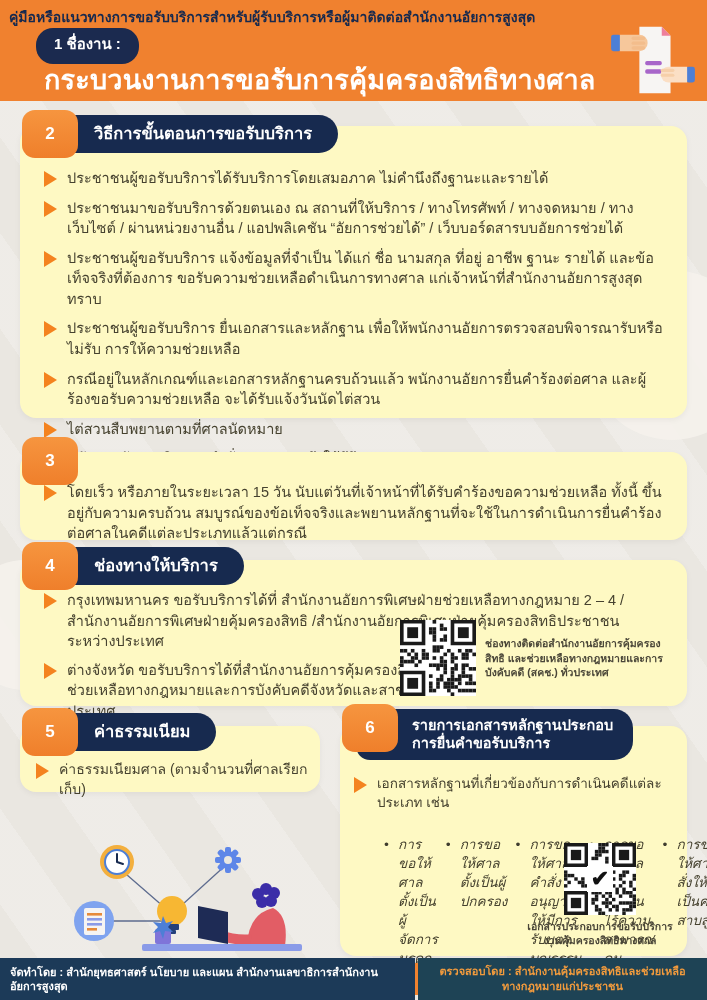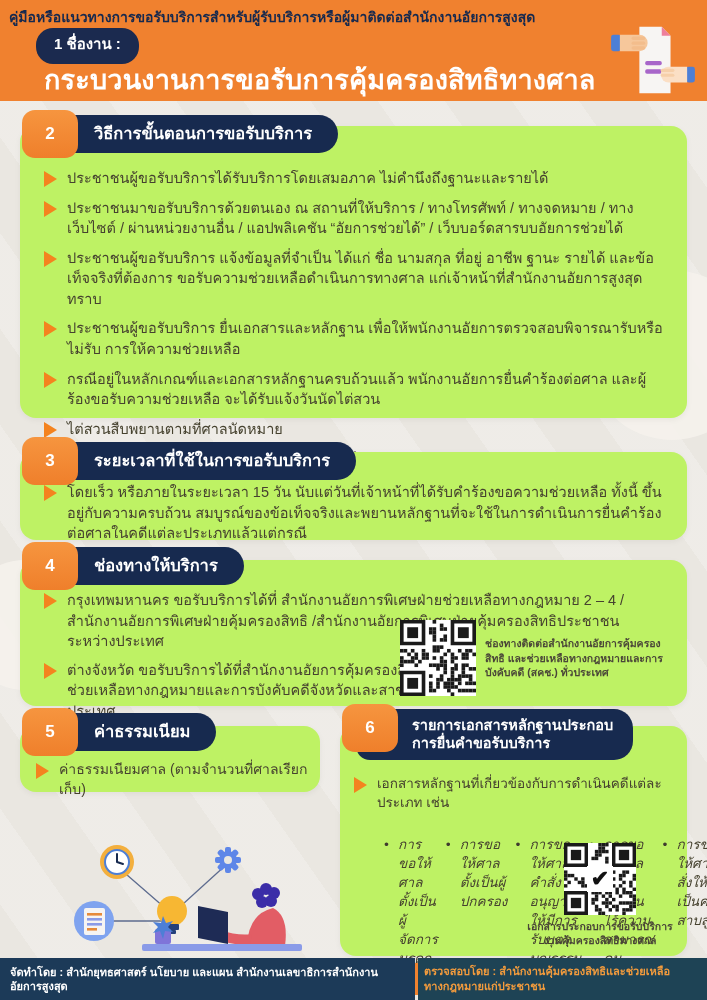--- a/index.html
+++ b/index.html
@@ -29,21 +29,21 @@
   .pill-tab{ position:absolute; left:0; top:0; width:56px; height:48px;
     background:linear-gradient(#F6953F,#EF7F2B); border-radius:13px; z-index:2;
     display:flex; align-items:center; justify-content:center; color:#fff; font-weight:bold; font-size:17px; }
   .pill-bar{ position:relative; margin-left:14px; margin-top:5px; min-height:38px;
     background:#172A4F; border-radius:14px 19px 19px 14px; display:inline-flex;
     flex-direction:column; justify-content:center; padding:4px 26px 5px 58px;
     color:#fff; font-weight:bold; font-size:16.5px; line-height:1.25; white-space:nowrap; }
   .pill-bar.two-line{ font-size:14.5px; padding:7px 20px 8px 56px; }
 
   
-  .card{ position:absolute; background:#bef264; border-radius:16px; z-index:1;
+  .card{ position:absolute; background:#fef9c3; border-radius:16px; z-index:1;
     box-shadow:0 2px 6px rgba(0,0,0,.05); }
   .card-body{ display:flex; flex-direction:column; }
 
   .b-row{ display:flex; gap:10px; align-items:flex-start; font-size:14.5px; line-height:1.42; }
   .arrow{ flex:none; width:0; height:0; margin-top:3px;
     border-top:8px solid transparent; border-bottom:8px solid transparent; border-left:13px solid #F4831F; }
   .dot-item{ position:relative; padding-left:16px; font-size:13.5px; line-height:1.4; }
   .dot-item::before{ content:"•"; position:absolute; left:2px; top:0; color:#3F3C2E; }
 
   
@@ -57,21 +57,21 @@
     background:#fff; width:26px; height:26px; display:flex; align-items:center; justify-content:center;
     font-size:22px; font-weight:bold; color:#111; }
   .qr6-caption{ margin-top:4px; font-size:10.5px; font-weight:bold; line-height:1.4; color:#4A4638; }
 
   
   .footer{ position:absolute; left:0; top:958px; width:707px; height:42px; display:flex; z-index:2; }
   .f-left{ width:415px; background:#1C3A58; color:#fff; font-size:11px; font-weight:bold;
     display:flex; align-items:center; padding:0 6px 0 10px; line-height:1.3; }
   .f-div{ width:3px; background:#F0822F; margin:5px 0; }
   .f-right{ flex:1; background:#1E4355; color:#F29B3D; font-size:11px; font-weight:bold;
-    display:flex; flex-direction:column; justify-content:center; text-align:left; line-height:1.35; padding:0 6px; }
+    display:flex; flex-direction:column; justify-content:center; text-align:center; line-height:1.35; padding:0 0; }
 
   .illustration{ position:absolute; left:22px; top:826px; width:280px; height:135px; z-index:1; }
 </style>
 </head>
 <body>
 
 <div class="page">
 
   <div class="wm-circle" style="right:-50px; top:270px; width:170px; height:170px;"></div>
   <div class="wm-circle" style="left:-40px; top:560px; width:130px; height:130px;"></div>
@@ -134,23 +134,20 @@
       <div class="b-row">
           <span class="arrow"></span>
           <span>พนักงานอัยการติดตามคำสั่งศาล และแจ้งให้ผู้ร้องทราบ</span>
         </div>
     </div>
   </div>
 
   <div class="pill" style="left:22px; top:437px;">
     <div class="pill-tab">
         <span>3</span>
-      </div>
-    <div class="pill-bar">
-        <span>ระยะเวลาที่ใช้ในการขอรับบริการ</span>
       </div>
   </div>
   <div class="card" style="left:20px; top:452px; width:667px; height:88px;">
     <div class="card-body" style="padding:30px 20px 10px 24px;align-items:center;">
       <div class="b-row">
           <span class="arrow"></span>
           <span>โดยเร็ว หรือภายในระยะเวลา 15 วัน นับแต่วันที่เจ้าหน้าที่ได้รับคำร้องขอความช่วยเหลือ ทั้งนี้ ขึ้นอยู่กับความครบถ้วน สมบูรณ์ของข้อเท็จจริงและพยานหลักฐานที่จะใช้ในการดำเนินการยื่นคำร้องต่อศาลในคดีแต่ละประเภทแล้วแต่กรณี</span>
         </div>
     </div>
   </div>

